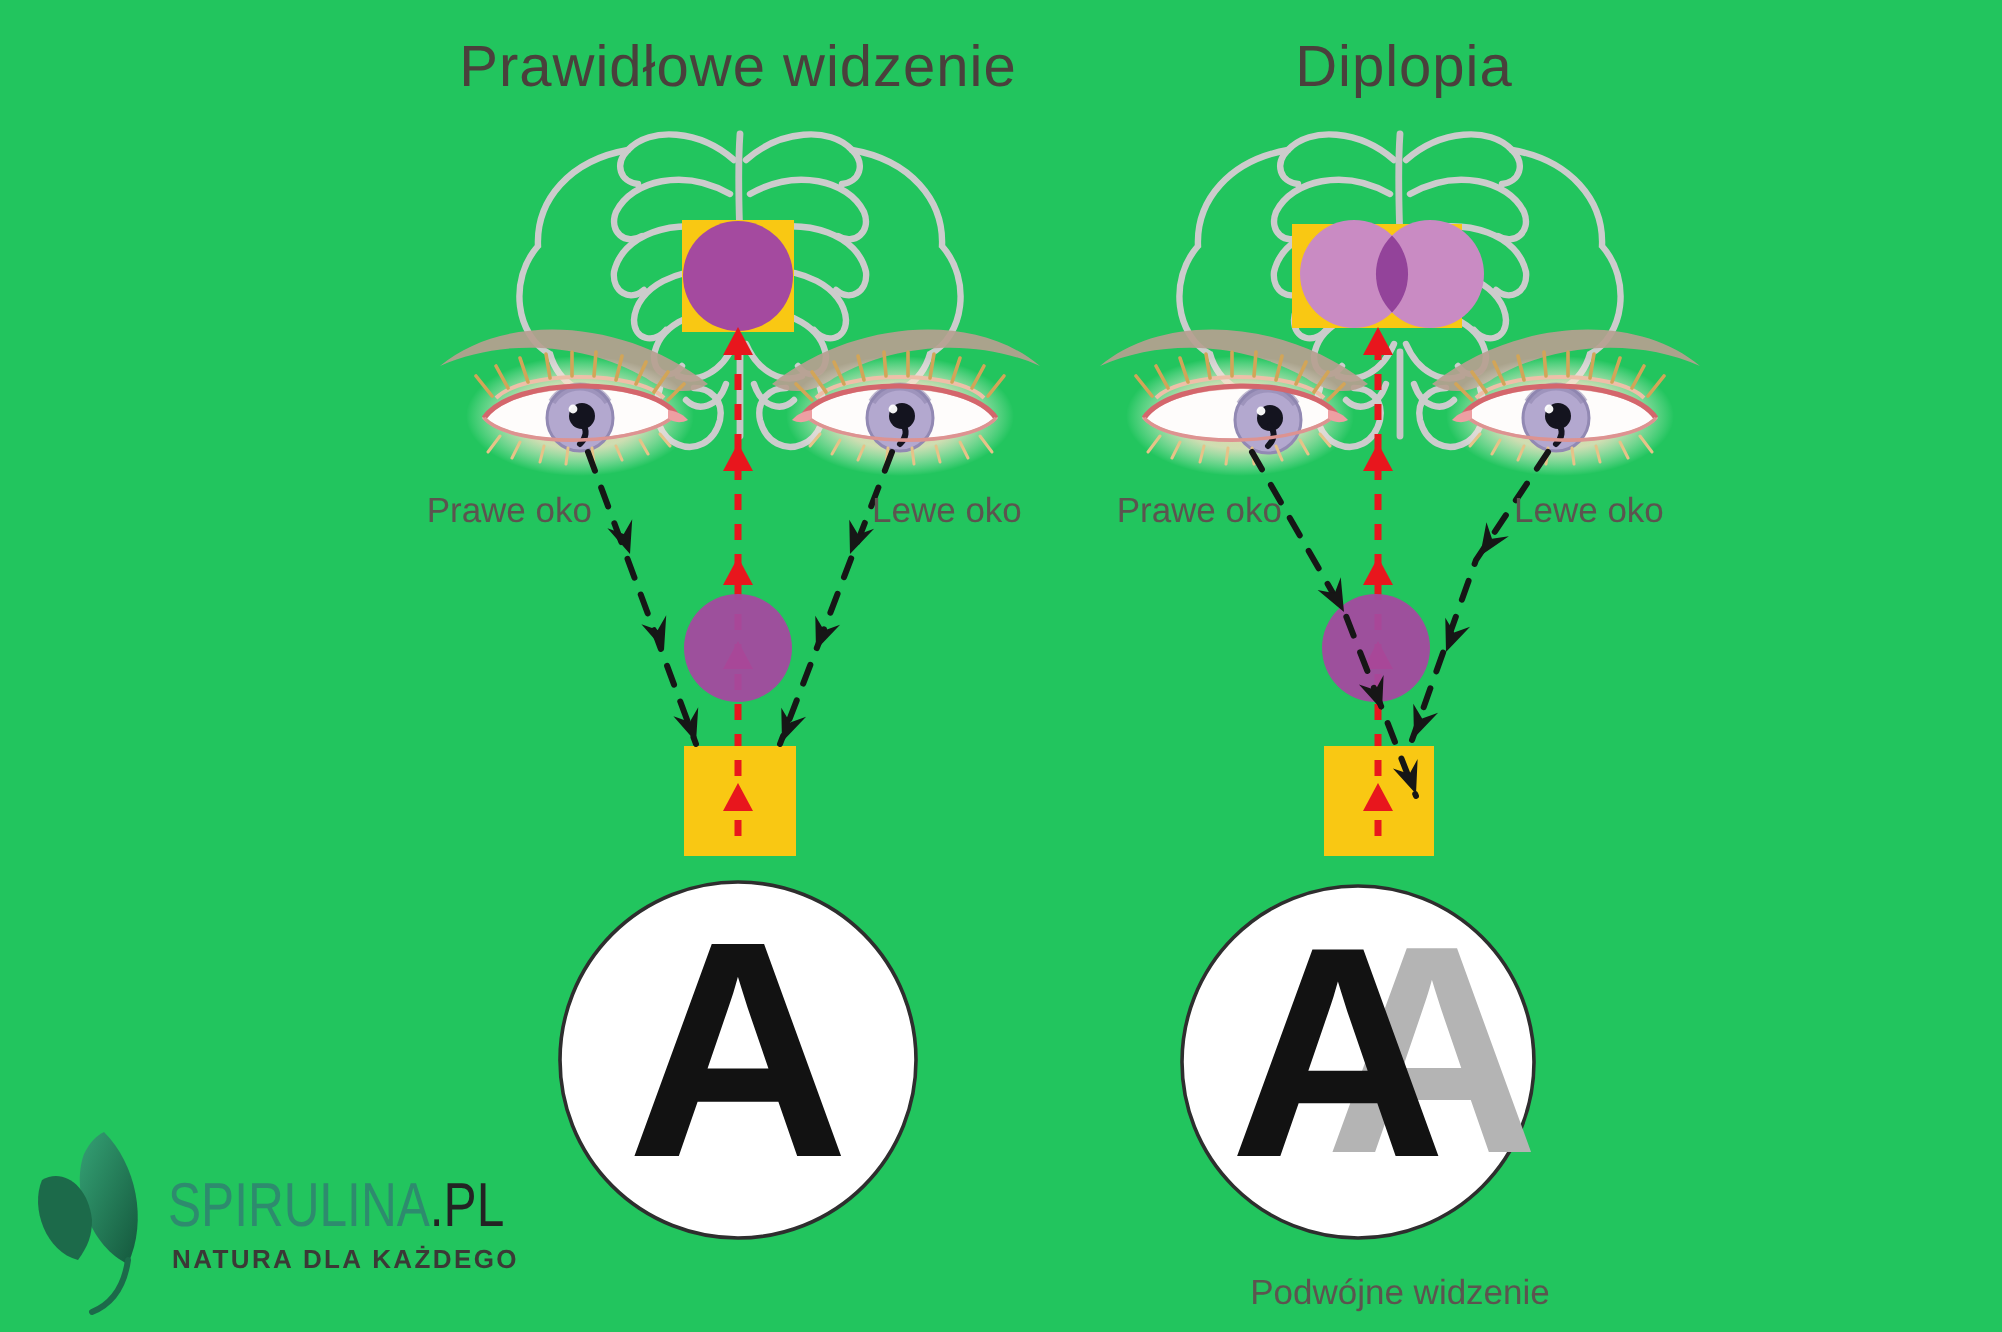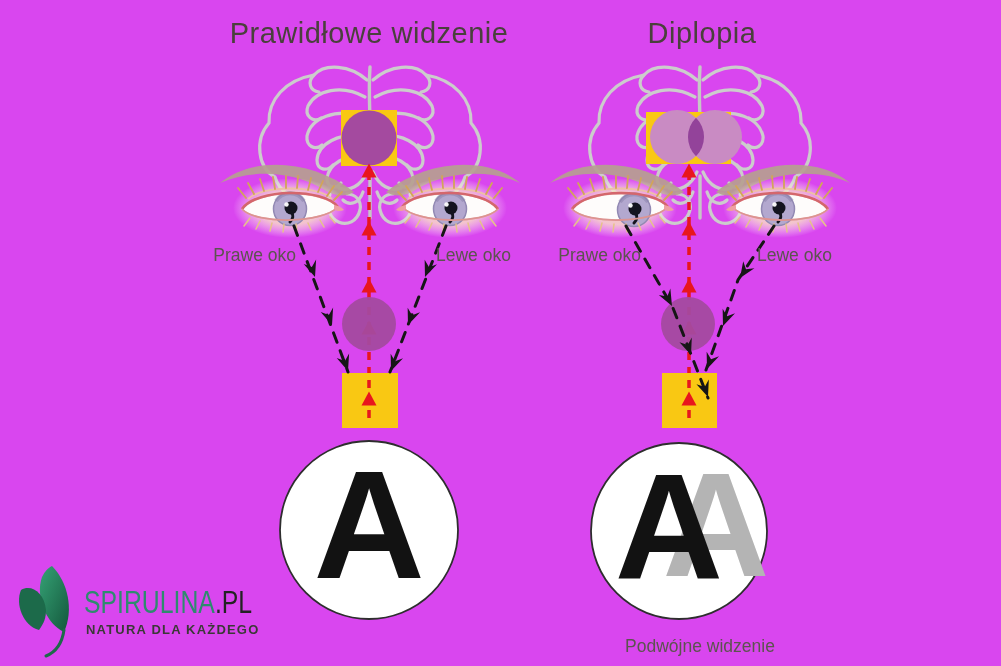--- a/index.html
+++ b/index.html
@@ -1,16 +1,16 @@
 <!DOCTYPE html>
 <html><head>
 <meta charset="utf-8">
 <style>
   html,body{margin:0;padding:0;background:#ffffff;}
-  .stage{position:relative;width:1001px;height:666px;background:#d946ef;overflow:hidden;
+  .stage{position:relative;width:1001px;height:666px;background:#22c55e;overflow:hidden;
          font-family:"Liberation Sans", sans-serif;}
   svg text{font-family:"Liberation Sans", sans-serif;}
 </style>
 </head>
 <body>
 
 <div class="stage">
 <svg width="1001" height="666" viewBox="0 0 1001 666">
   <defs>
     <radialGradient id="glowGrad" cx="50%" cy="50%" r="50%">

